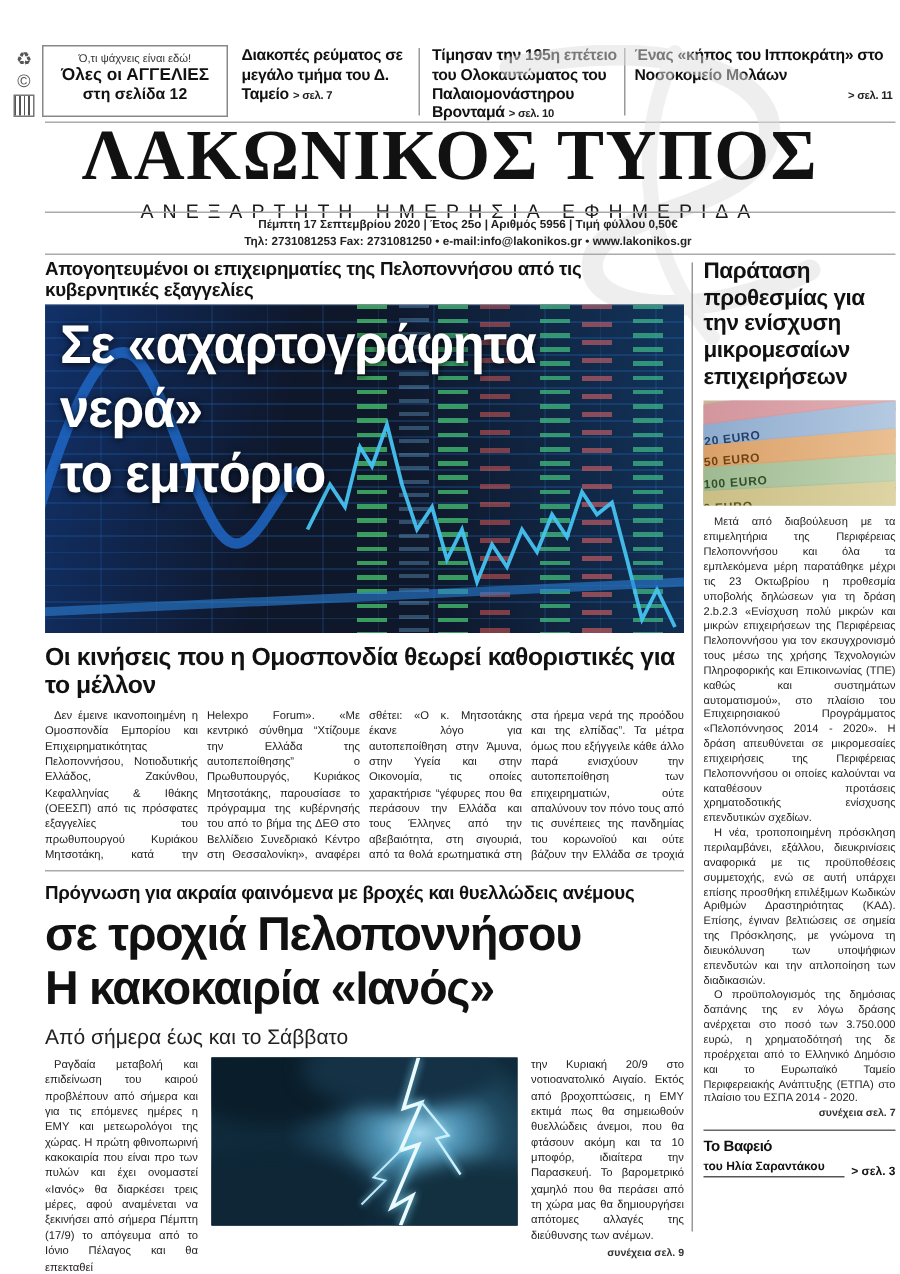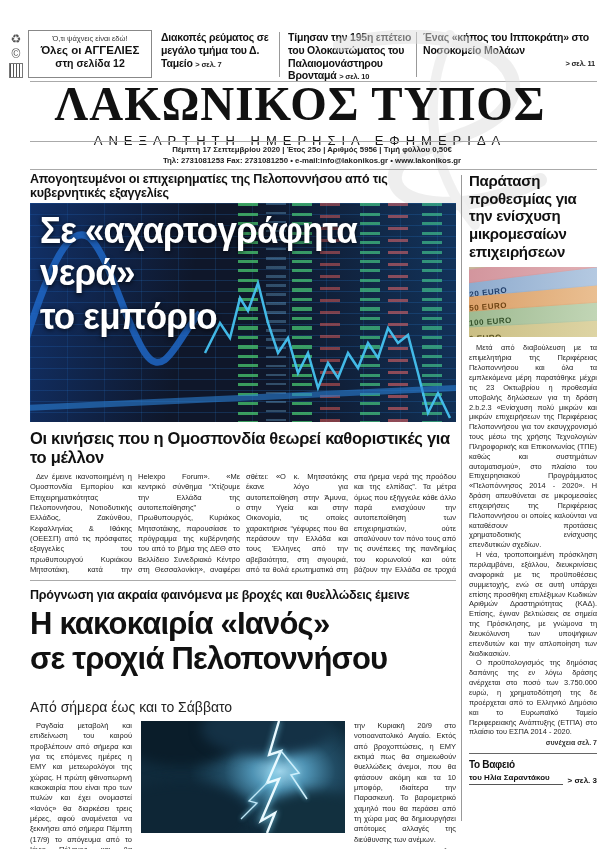--- a/index.html
+++ b/index.html
@@ -51,21 +51,21 @@
   .hero .headline{position:absolute;left:10px;top:8px;color:#fff;font-weight:bold;font-size:35px;
       line-height:1.18;letter-spacing:-0.8px;text-shadow:0 1px 5px rgba(0,0,0,.8);transform:scaleY(1.04);}
   .subhead1{font-weight:bold;font-size:16.5px;letter-spacing:-0.3px;margin:7px 0 5px;}
   .cols{display:flex;gap:6px;height:102px;overflow:hidden;}
   .cols .col{flex:1;font-size:7.5px;line-height:1.38;text-align:justify;color:#222;}
   .cols .col .ind{display:inline-block;width:6px;}
   .cont{display:block;text-align:right;font-size:7px;font-weight:bold;color:#333;margin-top:2px;}
   .rule2{height:1px;background:#aaa;margin:6px 0 7px;}
   .h2{font-weight:bold;font-size:31px;line-height:1.13;letter-spacing:-0.8px;transform:scaleY(1.02);
       transform-origin:left top;}
-  .subhead2{font-size:14px;color:#222;margin:24px 0 6px;}
+  .subhead2{font-size:14px;color:#222;margin:8px 0 6px;}
   .weather-row{display:flex;gap:9px;}
   .wcol{width:118px;font-size:7.5px;line-height:1.38;text-align:justify;color:#222;}
   .storm{position:relative;width:204px;height:112px;overflow:hidden;flex:none;
       background:radial-gradient(90px 60px at 68% 45%,#9fd4ea 0%,#4f93b4 30%,#214c64 62%,#102b3c 100%),#0d2433;}
   .storm .cloud{position:absolute;border-radius:50%;filter:blur(6px);}
   .storm svg{position:absolute;inset:0;}
   
   .banner{margin-top:9px;border:1px solid #999;height:56px;display:flex;align-items:center;
           padding:0 10px;box-sizing:border-box;}
   
@@ -161,24 +161,24 @@
 
     <div class="cols">
       <div class="col"><span class="ind"></span><span>Δεν έμεινε ικανοποιημένη η Ομοσπονδία Εμπορίου και Επιχειρηματικότητας Πελοποννήσου, Νοτιοδυτικής Ελλάδος, Ζακύνθου, Κεφαλληνίας &amp; Ιθάκης (ΟΕΕΣΠ) από τις πρόσφατες εξαγγελίες του πρωθυπουργού Κυριάκου Μητσοτάκη, κατά την καθιερωμένη ομιλία του στη ΔΕΘ στο πλαίσιο του «Thessaloniki</span></div>
       <div class="col"><span>Helexpo Forum». «Με κεντρικό σύνθημα “Χτίζουμε την Ελλάδα της αυτοπεποίθησης” ο Πρωθυπουργός, Κυριάκος Μητσοτάκης, παρουσίασε το πρόγραμμα της κυβέρνησής του από το βήμα της ΔΕΘ στο Βελλίδειο Συνεδριακό Κέντρο στη Θεσσαλονίκη», αναφέρει χαρακτηριστικά η ΟΕΕΣΠ και προ-</span></div>
       <div class="col"><span>σθέτει: «Ο κ. Μητσοτάκης έκανε λόγο για αυτοπεποίθηση στην Άμυνα, στην Υγεία και στην Οικονομία, τις οποίες χαρακτήρισε “γέφυρες που θα περάσουν την Ελλάδα και τους Έλληνες από την αβεβαιότητα, στη σιγουριά, από τα θολά ερωτηματικά στη θετική απάντηση και από την υγειονομική και οικονομική αναταραχή</span></div>
       <div class="col"><span>στα ήρεμα νερά της προόδου και της ελπίδας”. Τα μέτρα όμως που εξήγγειλε κάθε άλλο παρά ενισχύουν την αυτοπεποίθηση των επιχειρηματιών, ούτε απαλύνουν τον πόνο τους από τις συνέπειες της πανδημίας του κορωνοϊού και ούτε βάζουν την Ελλάδα σε τροχιά ανάπτυξης».</span></div>
     </div>
 
     <div class="rule2"></div>
 
-    <div class="kicker">Πρόγνωση για ακραία φαινόμενα με βροχές και θυελλώδεις έμεινε</div>
+    <div class="kicker">Πρόγνωση για ακραία φαινόμενα με βροχές και θυελλώδεις ανέμους</div>
     <div class="h2">
+      <div>σε τροχιά Πελοποννήσου</div>
       <div>Η κακοκαιρία «Ιανός»</div>
-      <div>σε τροχιά Πελοποννήσου</div>
     </div>
     <div class="subhead2">Από σήμερα έως και το Σάββατο</div>
 
     <div class="weather-row">
       <div class="wcol"><span class="ind" style="display:inline-block;width:6px;"></span><span>Ραγδαία μεταβολή και επιδείνωση του καιρού προβλέπουν από σήμερα και για τις επόμενες ημέρες η ΕΜΥ και μετεωρολόγοι της χώρας. Η πρώτη φθινοπωρινή κακοκαιρία που είναι προ των πυλών και έχει ονομαστεί «Ιανός» θα διαρκέσει τρεις μέρες, αφού αναμένεται να ξεκινήσει από σήμερα Πέμπτη (17/9) το απόγευμα από το Ιόνιο Πέλαγος και θα επεκταθεί</span></div>
       <div class="storm">
         <div class="cloud" style="left:-20px;top:-15px;width:120px;height:60px;background:#0a1d2a;"></div>
         <div class="cloud" style="left:60px;top:-20px;width:130px;height:55px;background:#143145;"></div>
         <div class="cloud" style="left:-30px;top:60px;width:140px;height:70px;background:#0e2636;"></div>
         <div class="cloud" style="left:120px;top:70px;width:110px;height:60px;background:#12303f;"></div>

